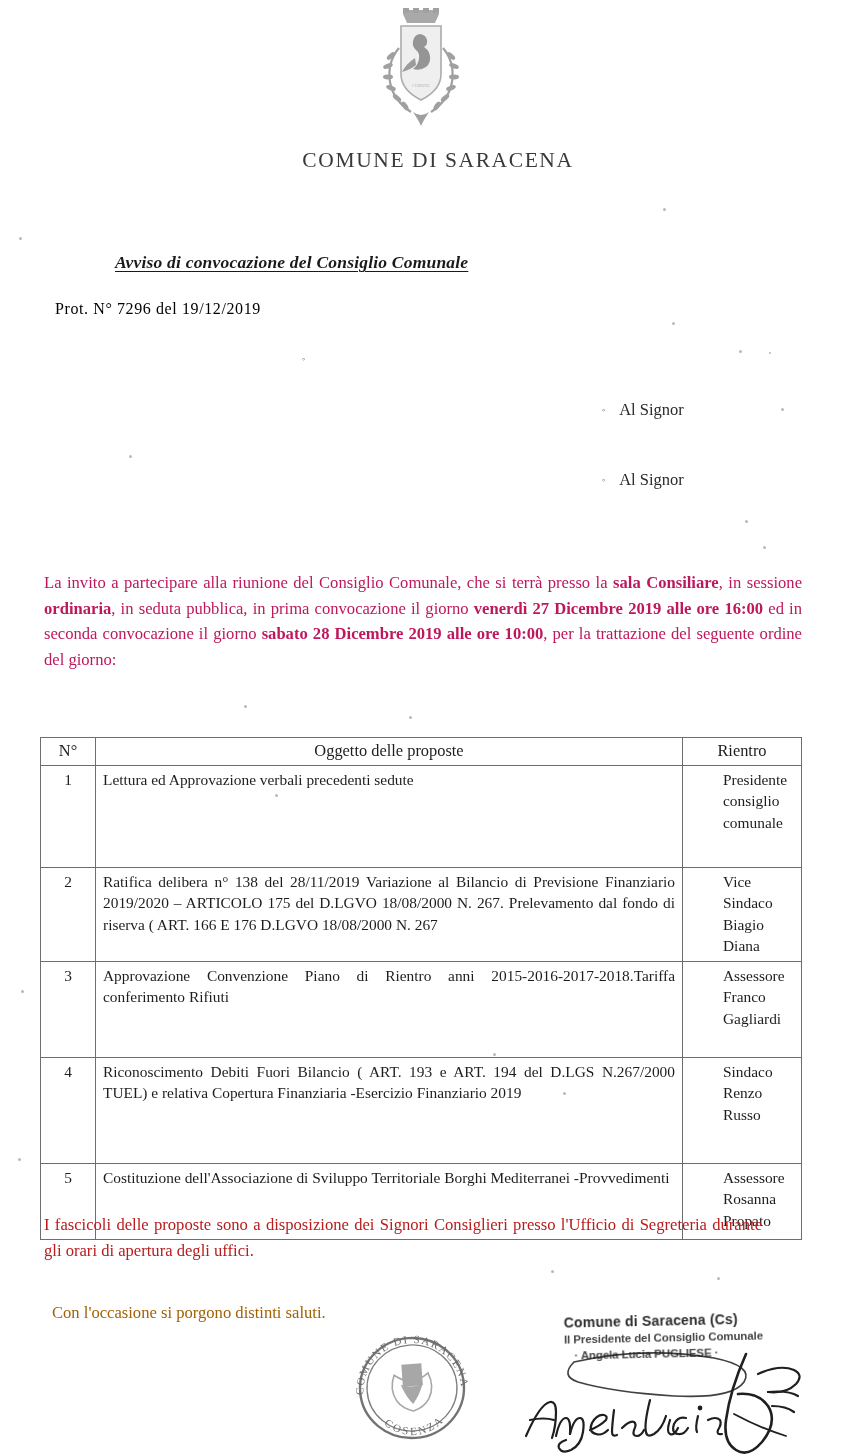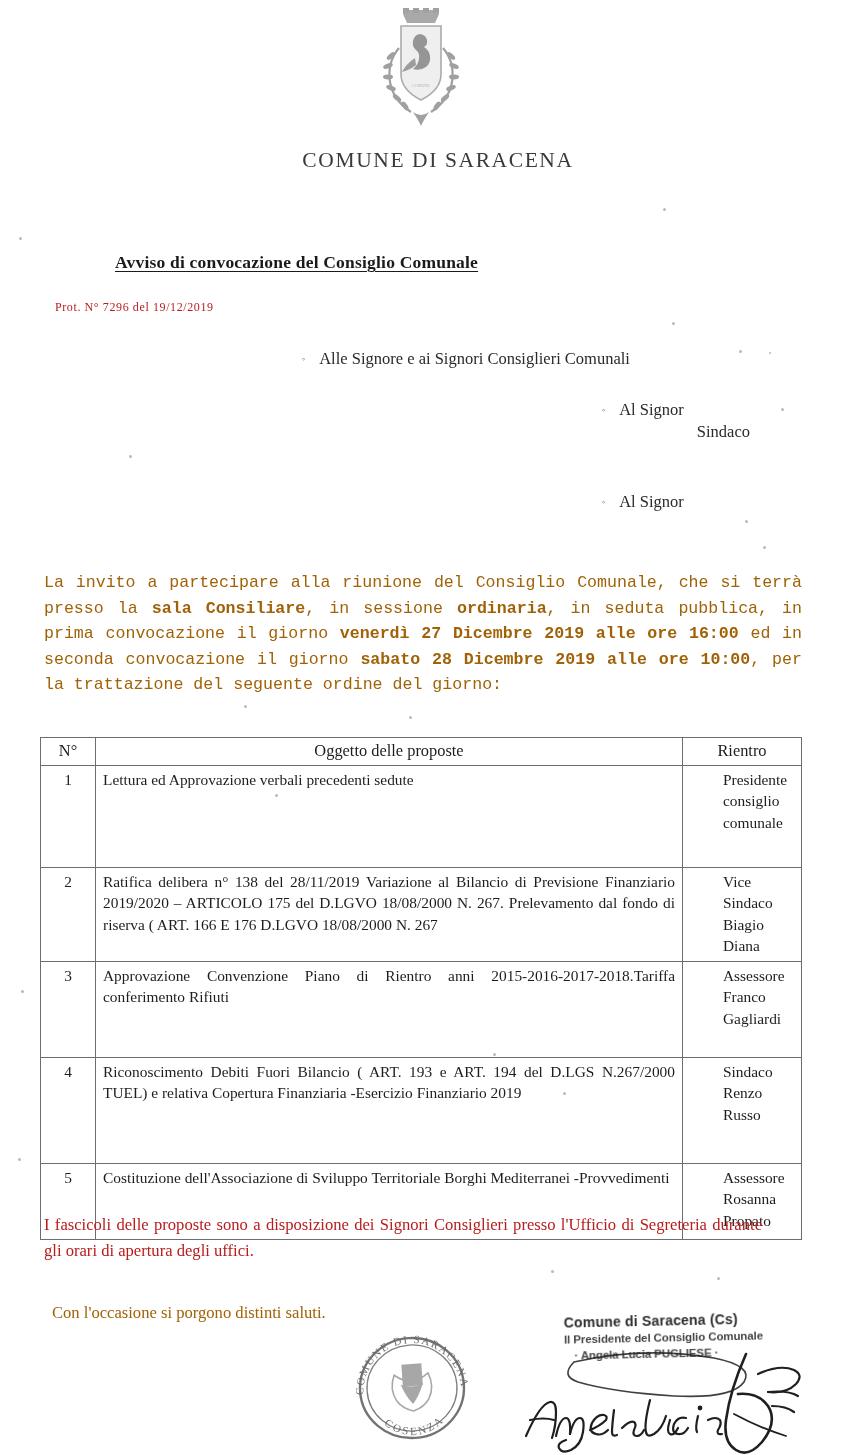--- a/index.html
+++ b/index.html
@@ -60,29 +60,30 @@
   .doc-title {
     position: absolute;
     top: 252px;
     left: 115px;
     font-size: 17.5px;
     font-weight: bold;
     text-decoration: underline;
     text-underline-offset: 3px;
     letter-spacing: 0.2px;
     color: #1a1a1a;
+    font-style: italic;
   }
 
   .prot-line {
     position: absolute;
     top: 300px;
     left: 55px;
-    font-size: 12px;
+    font-size: 16px;
     letter-spacing: 0.6px;
-    color: #b91c1c;
+    color: #000000;
     font-family: "Liberation Serif", "DejaVu Serif", serif;
   }
 
   
   .addressees { position: absolute; top: 348px; left: 0; width: 842px; }
   .addr-row {
     display: flex;
     align-items: flex-start;
     color: #2a2a2a;
     font-size: 16.5px;
@@ -110,22 +111,21 @@
 
   
   .intro {
     position: absolute;
     top: 570px;
     left: 44px;
     width: 758px;
     font-size: 16.6px;
     line-height: 25.5px;
     text-align: justify;
-    color: #a16207;
-    font-family: Liberation Mono, monospace;
+    color: #be185d;
   }
   .intro b { font-weight: bold; }
 
   
   .agenda {
     position: absolute;
     top: 737px;
     left: 40px;
     width: 762px;
     border-collapse: collapse;
@@ -274,28 +274,26 @@
 
 <div class="municipality-name">COMUNE DI SARACENA</div>
 
 <div class="doc-title">Avviso di convocazione del Consiglio Comunale</div>
 <div class="prot-line">Prot. N° 7296  del 19/12/2019</div>
 
 <div class="addressees">
 
   <div class="addr-row addr-1">
     <span class="addr-bullet">◦</span>
-    <span class="addr-text">Alle Signore e ai Signori Consiglieri Comunali</span>
   </div>
 
   <div class="addr-row addr-2">
     <span class="addr-bullet">◦</span>
     <span class="addr-text">Al Signor</span>
   </div>
-  <div class="addr-sub">Sindaco</div>
 
   <div class="addr-row addr-3">
     <span class="addr-bullet">◦</span>
     <span class="addr-text">Al Signor</span>
   </div>
 
 </div>
 
 <div class="intro"><span>La invito a partecipare alla riunione del Consiglio Comunale, che si terrà presso la </span><b>sala Consiliare</b><span>, in sessione </span><b>ordinaria</b><span>, in seduta pubblica, in prima convocazione il giorno </span><b>venerdì 27 Dicembre 2019 alle ore 16:00</b><span> ed in seconda convocazione il giorno </span><b>sabato 28 Dicembre 2019 alle ore 10:00</b><span>, per la trattazione del seguente ordine del giorno:</span></div>
 

